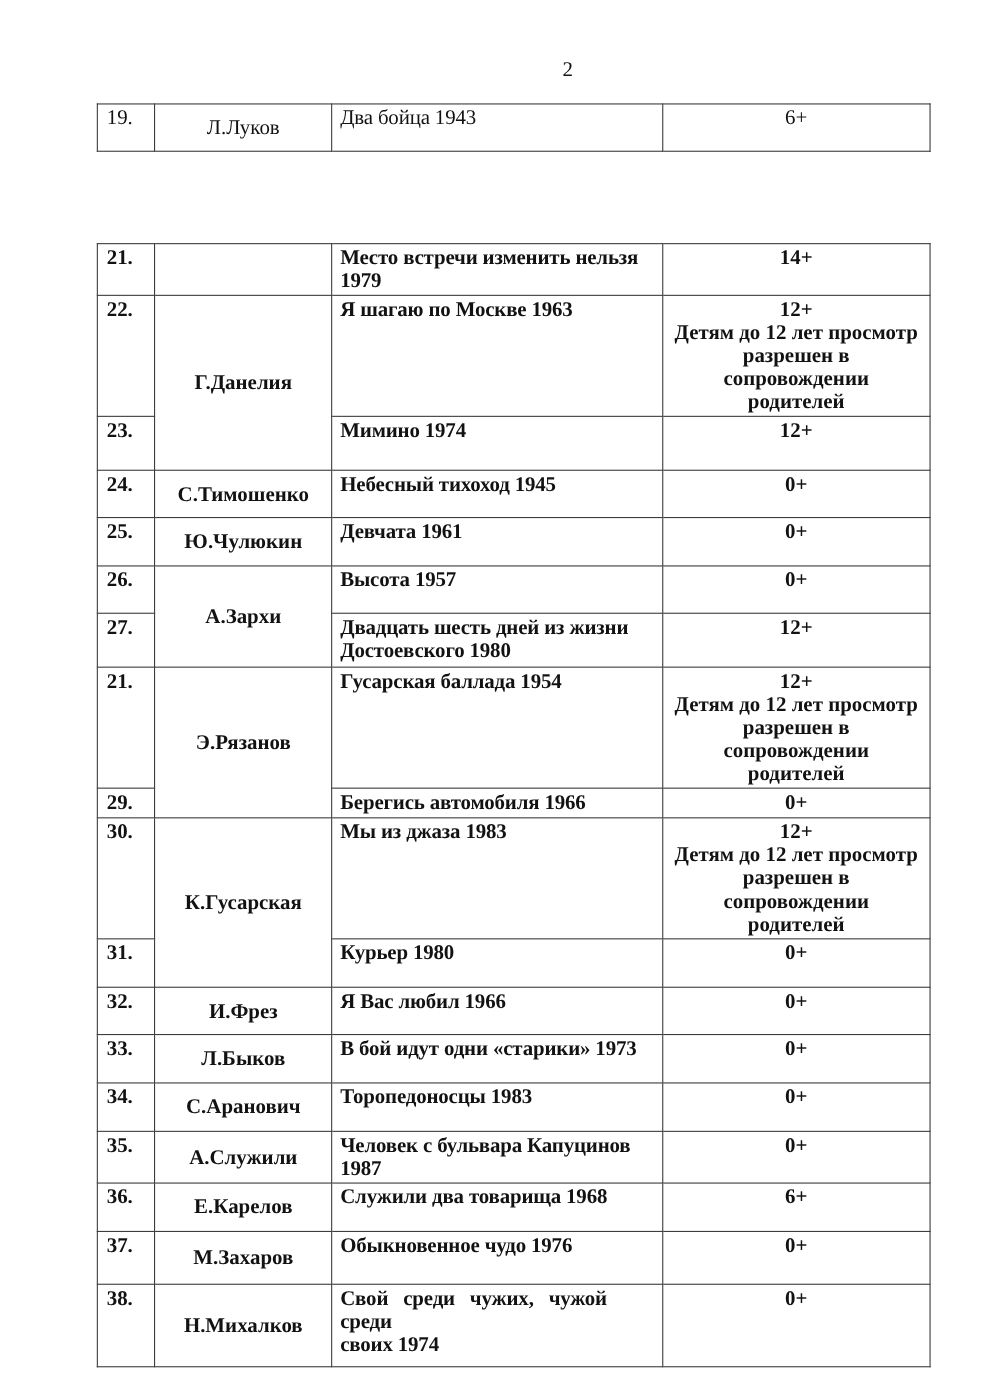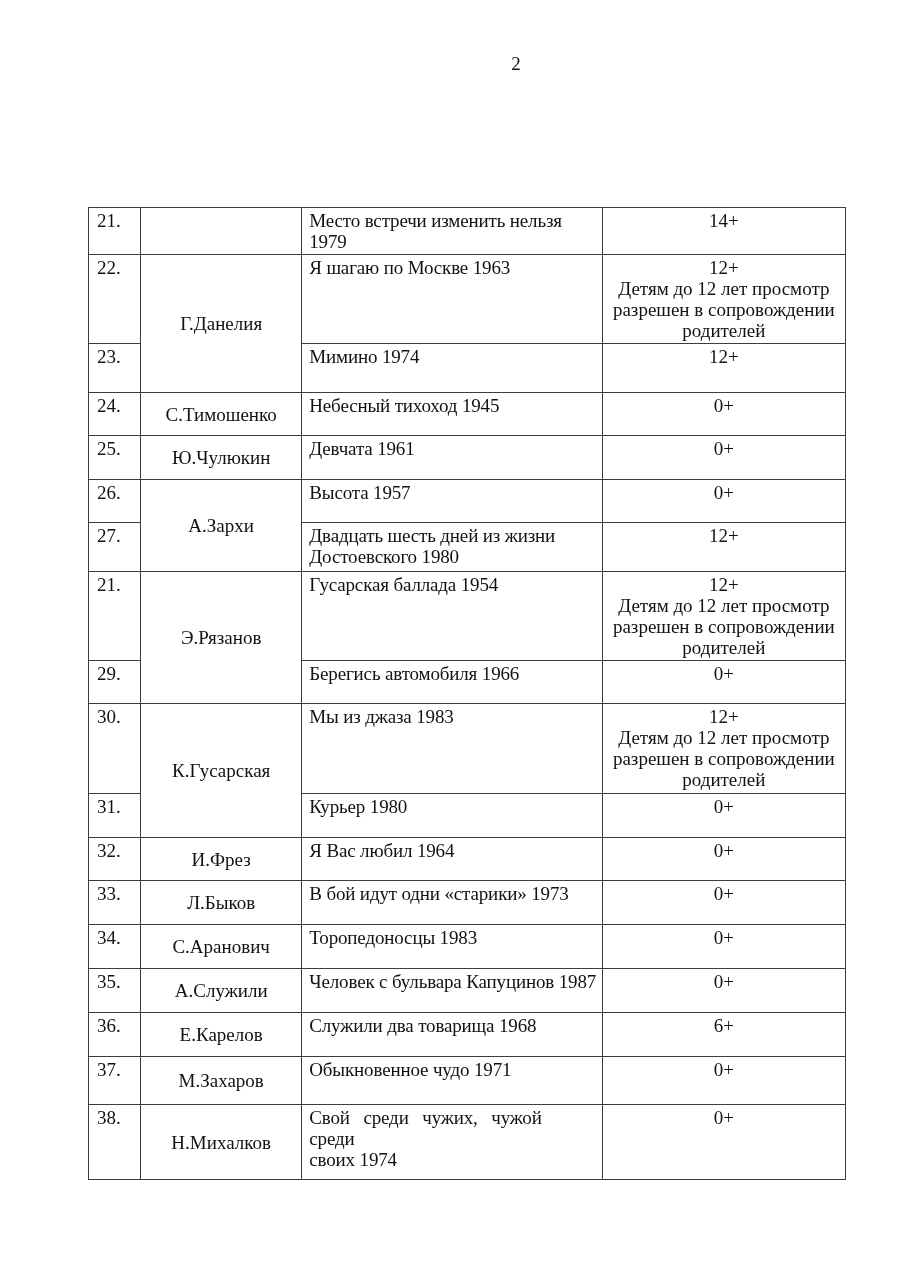--- a/index.html
+++ b/index.html
@@ -14,21 +14,21 @@
   .pageno {
     position:absolute; top:53px; left:481px; width:70px;
     text-align:center;
   }
   table.films {
     position:absolute; left:88px;
     border-collapse:collapse; table-layout:fixed;
     width:758px;
   }
   #table-upper { top:94px; }
-  #table-lower { top:207px; }
+  #table-lower { top:221px;font-weight:bold; }
   td {
     border:1.5px solid #3d3d3d;
     vertical-align:top;
     padding:2px 4px;
     overflow:hidden;
   }
   td.num   { padding:2px 0 2px 8px; }
   td.dir   { vertical-align:middle; text-align:center; padding:2px 2px; }
   td.title { padding:2px 3px 2px 7px; white-space:pre-line; letter-spacing:-0.15px; }
   td.rating{ text-align:center; white-space:pre-line; padding:2px 6px; }
@@ -42,20 +42,26 @@
   <div class="pageno">2</div>
 
   <table class="films" id="table-upper">
     <colgroup>
         <col style="width:52px">
         <col style="width:161px">
         <col style="width:300px">
         <col style="width:243px">
       </colgroup>
     <tbody>
+        <tr style="height:43px">
+      <td class="num">19.</td>
+      <td class="dir">Л.Луков</td>
+      <td class="title">Два бойца 1943</td>
+      <td class="rating">6+</td>
+    </tr>
   </tbody>
     </table>
 
   <table class="films" id="table-lower">
     <colgroup>
         <col style="width:52px">
         <col style="width:161px">
         <col style="width:300px">
         <col style="width:243px">
       </colgroup>
@@ -113,21 +119,21 @@
 
     <tr style="height:88px">
       <td class="num">21.</td>
       <td class="dir" rowspan="2">Э.Рязанов</td>
       <td class="title">Гусарская баллада 1954</td>
       <td class="rating">12+
 Детям до 12 лет просмотр
 разрешен в сопровождении
 родителей</td>
     </tr>
-    <tr style="height:43px">
+    <tr style="height:27px">
       <td class="num">29.</td>
       <td class="title">Берегись автомобиля 1966</td>
       <td class="rating">0+</td>
     </tr>
 
     <tr style="height:90px">
       <td class="num">30.</td>
       <td class="dir" rowspan="2">К.Гусарская</td>
       <td class="title">Мы из джаза 1983</td>
       <td class="rating">12+
@@ -137,21 +143,21 @@
     </tr>
     <tr style="height:44px">
       <td class="num">31.</td>
       <td class="title">Курьер 1980</td>
       <td class="rating">0+</td>
     </tr>
 
     <tr style="height:43px">
       <td class="num">32.</td>
       <td class="dir">И.Фрез</td>
-      <td class="title">Я Вас любил 1964</td>
+      <td class="title">Я Вас любил 1966</td>
       <td class="rating">0+</td>
     </tr>
 
     <tr style="height:44px">
       <td class="num">33.</td>
       <td class="dir">Л.Быков</td>
       <td class="title">В бой идут одни «старики» 1973</td>
       <td class="rating">0+</td>
     </tr>
 
@@ -172,21 +178,21 @@
     <tr style="height:44px">
       <td class="num">36.</td>
       <td class="dir">Е.Карелов</td>
       <td class="title">Служили два товарища 1968</td>
       <td class="rating">6+</td>
     </tr>
 
     <tr style="height:48px">
       <td class="num">37.</td>
       <td class="dir">М.Захаров</td>
-      <td class="title">Обыкновенное чудо 1971</td>
+      <td class="title">Обыкновенное чудо 1976</td>
       <td class="rating">0+</td>
     </tr>
 
     <tr style="height:75px">
       <td class="num">38.</td>
       <td class="dir">Н.Михалков</td>
       <td class="title"><span class="jline1">Свой среди чужих, чужой среди</span><br><span>своих 1974</span></td>
       <td class="rating">0+</td>
     </tr>
 

